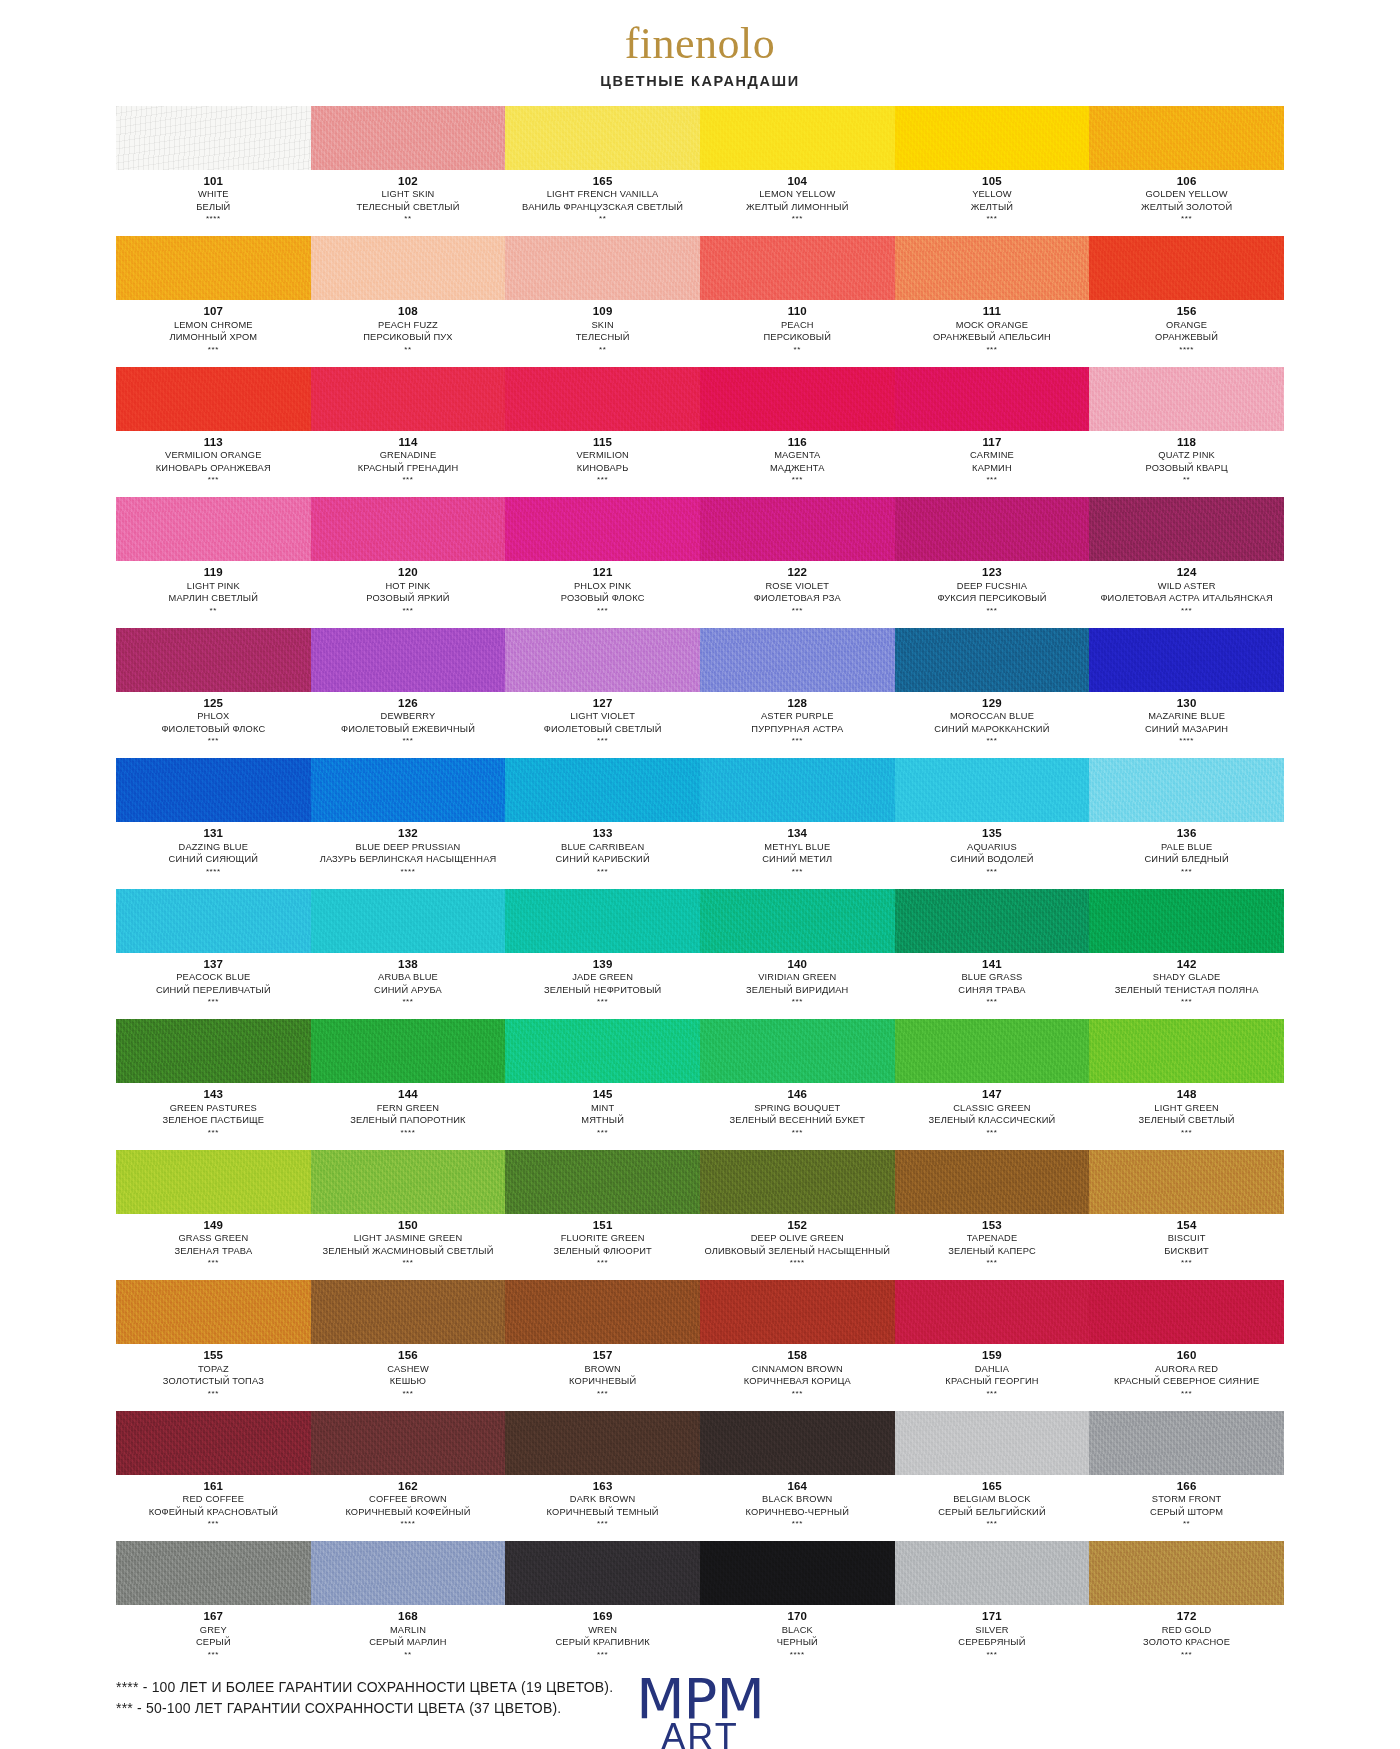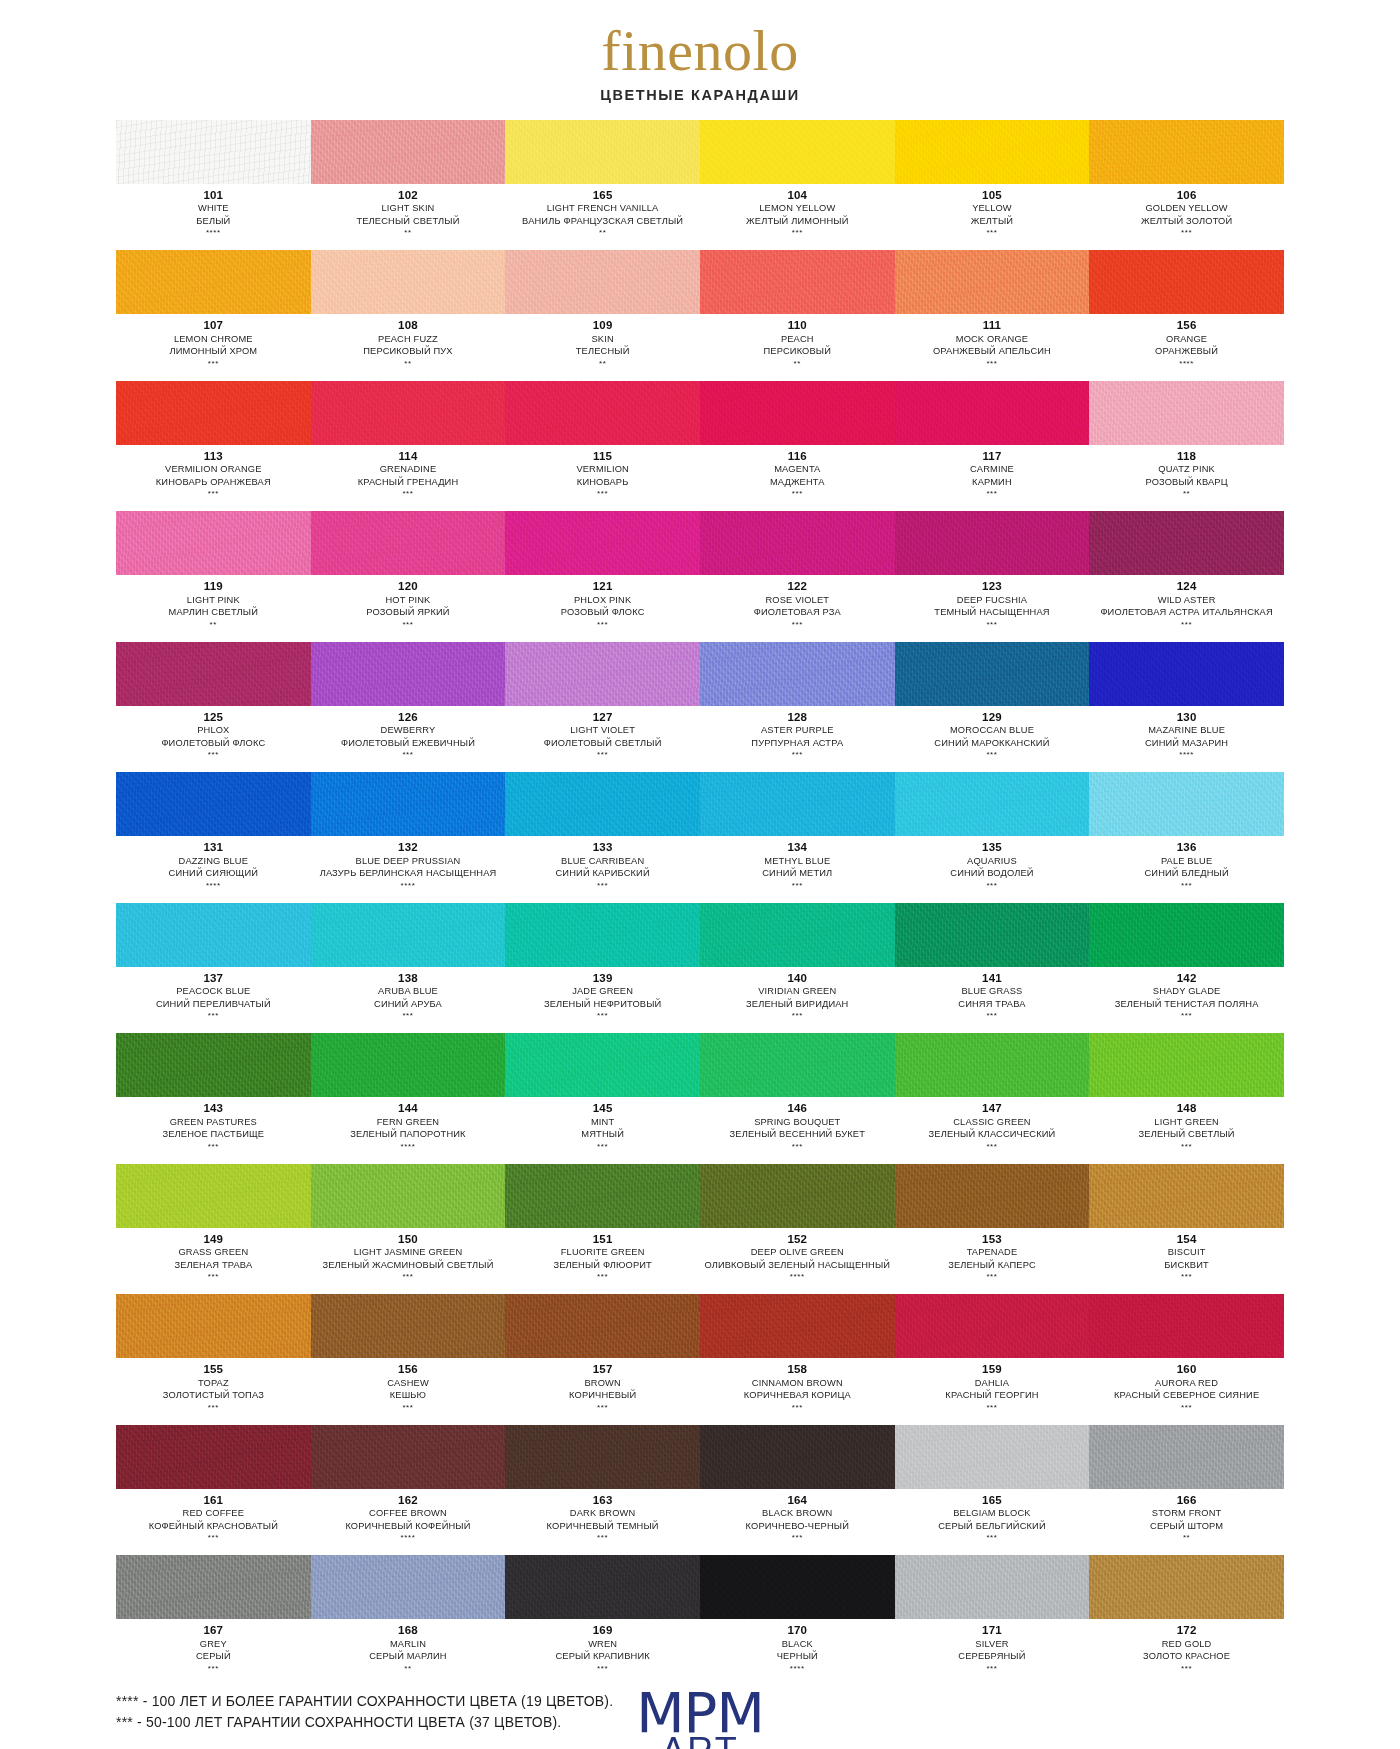--- a/index.html
+++ b/index.html
@@ -10,21 +10,21 @@
     font-family:"Liberation Sans", sans-serif;
     color:#1a1a1a;
     overflow:hidden;
   }
   .page { position:relative; width:1400px; height:1749px; padding:0; }
 
   
   .header { text-align:center; padding-top:22px; }
   .brand {
     font-family:"Liberation Serif", serif;
-    font-size:58px;
+    font-size:44px;
     letter-spacing:.5px;
     color:#b8903f;
     line-height:1;
   }
   .brand-sub {
     margin-top:7px;
     font-size:14.5px;
     font-weight:bold;
     letter-spacing:1.6px;
     color:#2a2a2a;
@@ -335,21 +335,21 @@
             <div class="en">ROSE VIOLET</div>
             <div class="ru">ФИОЛЕТОВАЯ РЗА</div>
             <div class="stars">***</div>
           </div>
         </div>
         <div class="cell">
           <div class="swatch" style="background:#b81a6d"></div>
           <div class="info">
             <div class="num">123</div>
             <div class="en">DEEP FUCSHIA</div>
-            <div class="ru">ТЕМНЫЙ НАСЫЩЕННАЯ</div>
+            <div class="ru">ФУКСИЯ ПЕРСИКОВЫЙ</div>
             <div class="stars">***</div>
           </div>
         </div>
         <div class="cell">
           <div class="swatch" style="background:#8e2458"></div>
           <div class="info">
             <div class="num">124</div>
             <div class="en">WILD ASTER</div>
             <div class="ru">ФИОЛЕТОВАЯ АСТРА ИТАЛЬЯНСКАЯ</div>
             <div class="stars">***</div>

